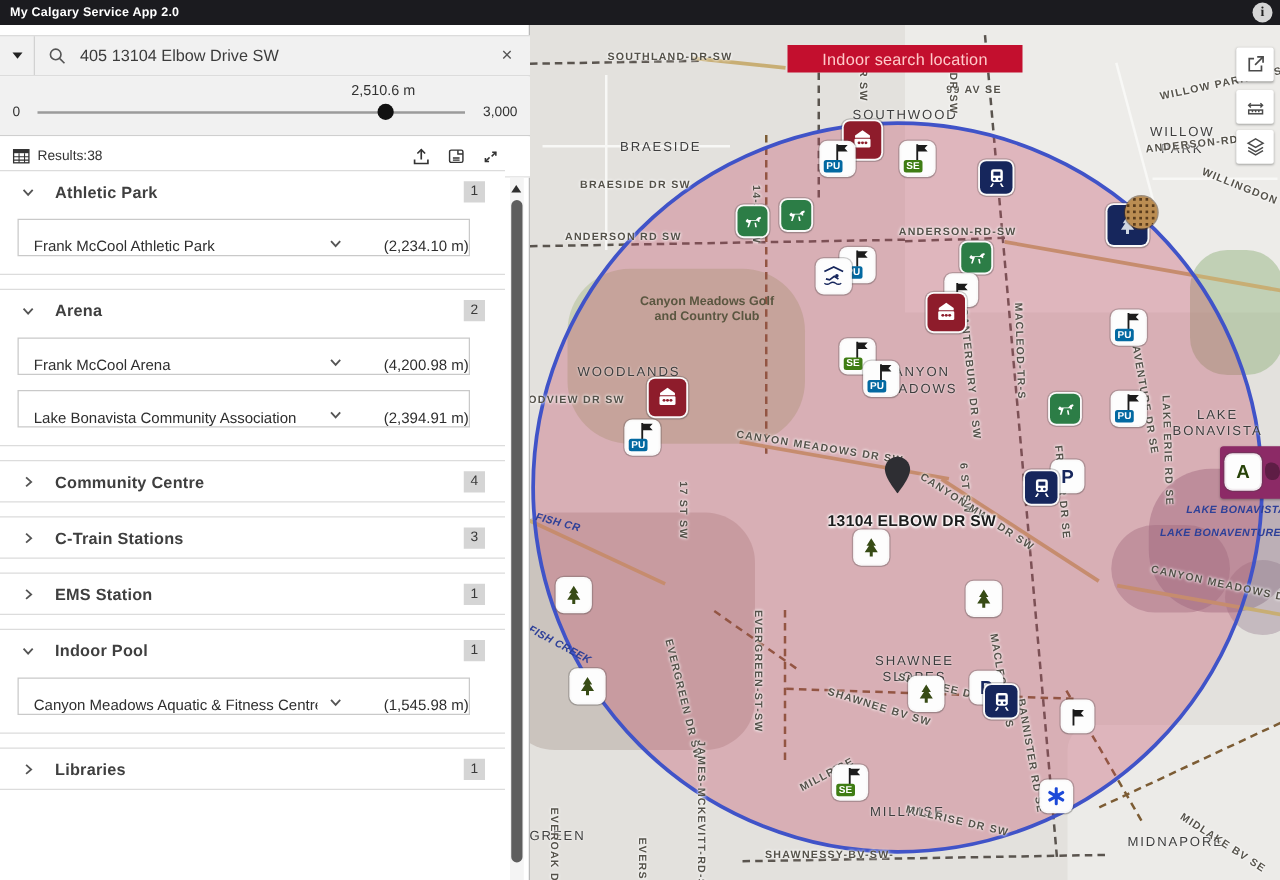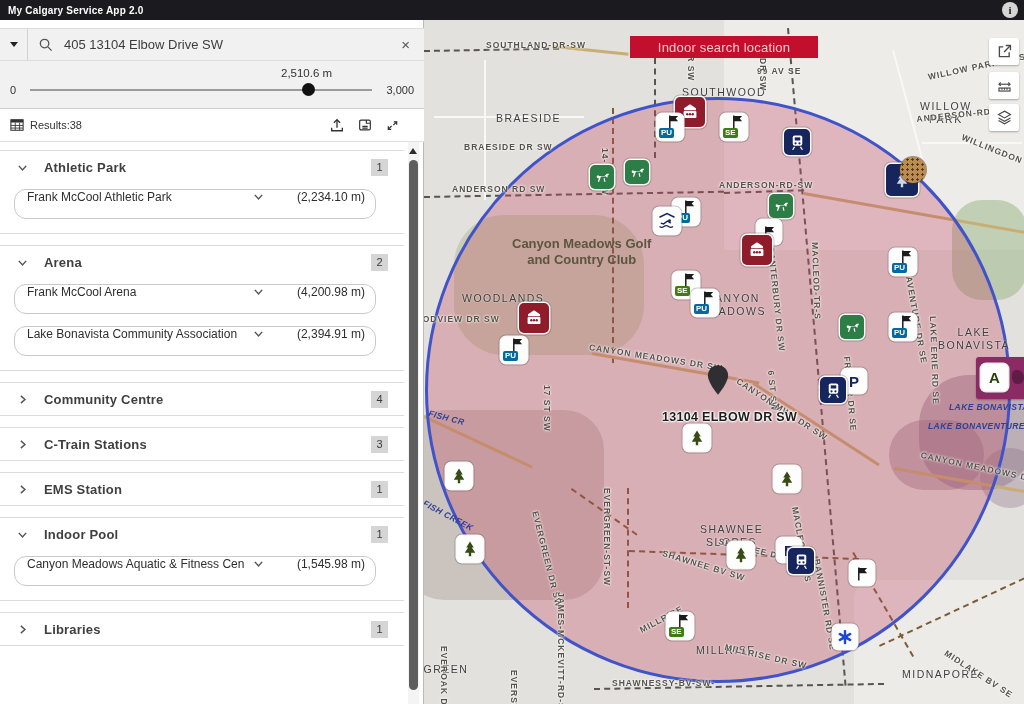--- a/index.html
+++ b/index.html
@@ -25,27 +25,27 @@
   .sl-min,.sl-max{font-size:11px;color:#333;}
   #sl-track-wrap{flex:1;position:relative;height:20px;margin:0 14px;}
   #sl-track{position:absolute;left:0;right:0;top:9px;height:2px;background:#9b9b9b;}
   #sl-thumb{position:absolute;top:3px;width:13px;height:13px;border-radius:50%;background:#111;margin-left:-7px;}
   #sl-value{position:absolute;top:-13px;transform:translateX(-55%);font-size:11.5px;color:#333;white-space:nowrap;}
 
   #resultsbar{position:absolute;left:0;top:89px;width:424px;height:33px;background:#fff;border-bottom:1px solid #e0e0e0;display:flex;align-items:center;padding:0 10px;}
   #results-count{font-size:11px;color:#333;margin-left:6px;}
   #resultsbar .tools{margin-left:auto;display:flex;gap:12px;align-items:center;padding-right:14px;}
 
-  #list{position:absolute;left:0;top:122px;width:404px;height:562px;overflow:hidden;padding-top:8px;}
+  #list{position:absolute;left:0;top:108px;width:404px;height:562px;overflow:hidden;padding-top:8px;}
   .grp{border:1px solid #dcdcdc;border-left:none;border-right:none;margin:0 0 11px 0;background:#fff;}
   .grp-hd{height:32px;display:flex;align-items:center;padding:0 16px 0 16px;}
   .grp-label{font-size:13px;font-weight:bold;color:#3f3f3f;margin-left:15px;letter-spacing:.2px;}
   .badge{margin-left:auto;min-width:17px;height:17px;background:#d5d5d5;color:#3a3a3a;font-size:11px;display:flex;align-items:center;justify-content:center;padding:0 3px;}
   .chev svg{display:block;}
-  .item-row{height:30px;border:1px solid #c9c9c9;border-radius:12px;margin:6px 28px 12px 14px;display:flex;align-items:flex-start;padding:0 10px 0 12px;background:#fff;}
+  .item-row{height:30px;border:1px solid #c9c9c9;border-radius:0;margin:6px 28px 12px 14px;display:flex;align-items:flex-end;padding:0 0 0 12px;background:#fff;}
   .item-name{flex:1;font-size:12px;color:#2e2e2e;white-space:nowrap;overflow:hidden;}
   .item-chev{color:#777;font-size:10px;margin:0 8px;}
   .item-dist{font-size:12px;color:#2e2e2e;min-width:92px;text-align:right;white-space:nowrap;}
   .grp.expanded{padding-bottom:2px;}
 
   
   #pscroll{position:absolute;left:408px;top:122px;width:11px;height:562px;background:#f4f4f4;}
   #pscroll .up{position:absolute;top:6px;left:1px;width:0;height:0;border-left:4.5px solid transparent;border-right:4.5px solid transparent;border-bottom:6px solid #2e2e2e;}
   #pscroll .thumb{position:absolute;top:18px;left:1px;width:9px;height:530px;background:#5e5e5e;border-radius:5px;}
 
@@ -55,21 +55,21 @@
   .rd{position:absolute;transform-origin:left top;}
   .rd-dash-dark{border-top:2px dashed #5a544e;}
   .rd-dash-brn{border-top:2px dashed #7c5c34;}
   .rd-tan{border-top:3px solid #c8ae74;}
   .rd-white{border-top:2px solid #f8f8f6;}
   #circle{position:absolute;border-radius:50%;border:3px solid #4053c8;background:rgba(193,74,101,0.33);}
   .mlab{position:absolute;white-space:pre;line-height:1.2;transform-origin:left top;z-index:6;}
   .road{font-size:8.5px;font-weight:bold;letter-spacing:1px;color:#55524a;text-shadow:0 0 2px #fff,0 0 3px #fff;}
   .hood{font-size:10.5px;letter-spacing:1.5px;color:#3d3d3d;text-align:center;text-shadow:0 0 2px rgba(255,255,255,.9);}
   .water{font-size:8.5px;font-style:italic;font-weight:bold;color:#2e4098;letter-spacing:.4px;}
-  .golf{font-size:13px;font-weight:bold;color:#5a5640;text-align:center;}
+  .golf{font-size:10px;font-weight:bold;color:#5a5640;text-align:center;}
   .pinlabel{font-size:12.5px;font-weight:bold;color:#1c1c1c;letter-spacing:.3px;text-shadow:0 1px 2px #fff,0 -1px 2px #fff,1px 0 2px #fff,-1px 0 2px #fff;z-index:9;}
 
   .mk{position:absolute;display:flex;align-items:center;justify-content:center;background:#fff;border-radius:5px;box-shadow:0 0 0 1.5px rgba(255,255,255,.95),0 0 0 2.5px rgba(70,70,70,.28),0 1px 2px rgba(0,0,0,.3);z-index:7;}
   .mk-cc{background:#8e1c2b;}
   .mk-dog{background:#2c7d46;}
   .mk-train{background:#16265c;}
   .mk-cluster{background:#16265c;}
   .mk-pu,.mk-se,.mk-flagw,.mk-tree,.mk-swim,.mk-p,.mk-ems{background:#fdfdfd;}
   .mtag{position:absolute;bottom:2px;left:2px;color:#fff;font-size:8px;font-weight:bold;padding:1px 2px;border-radius:2px;line-height:1;}
   .mtag.pu{background:#0369a1;}

